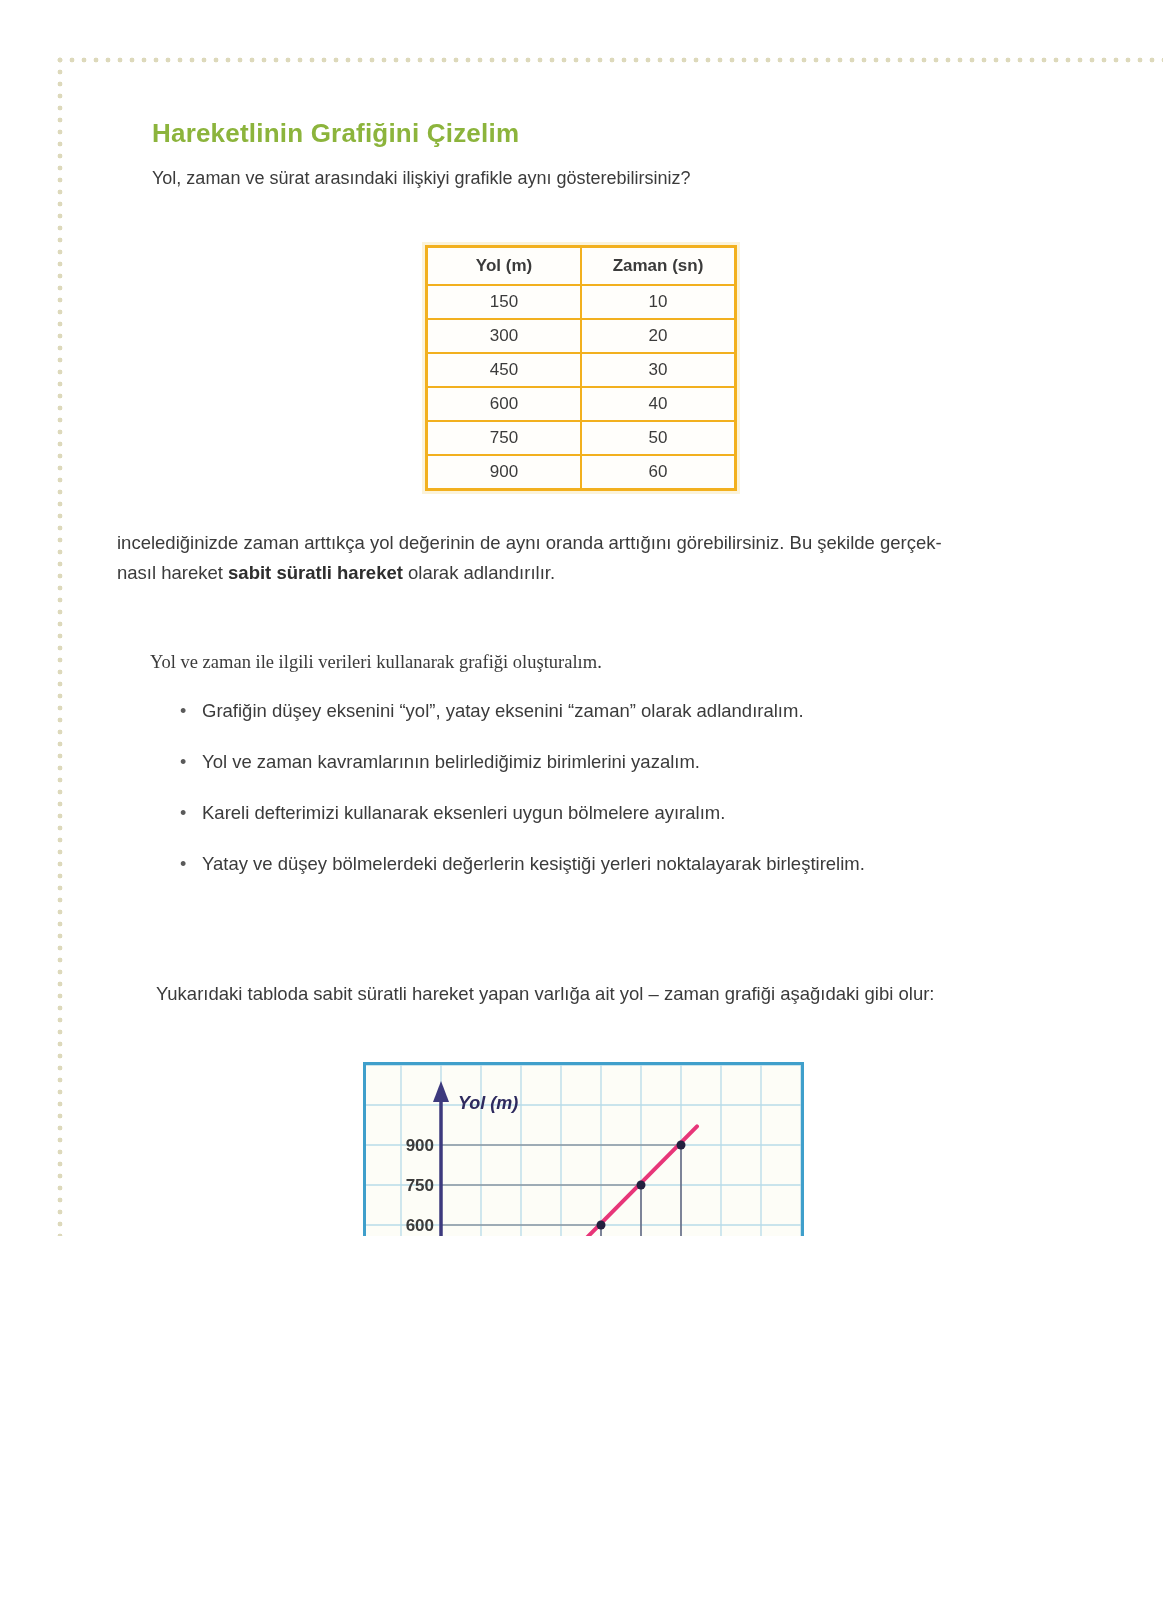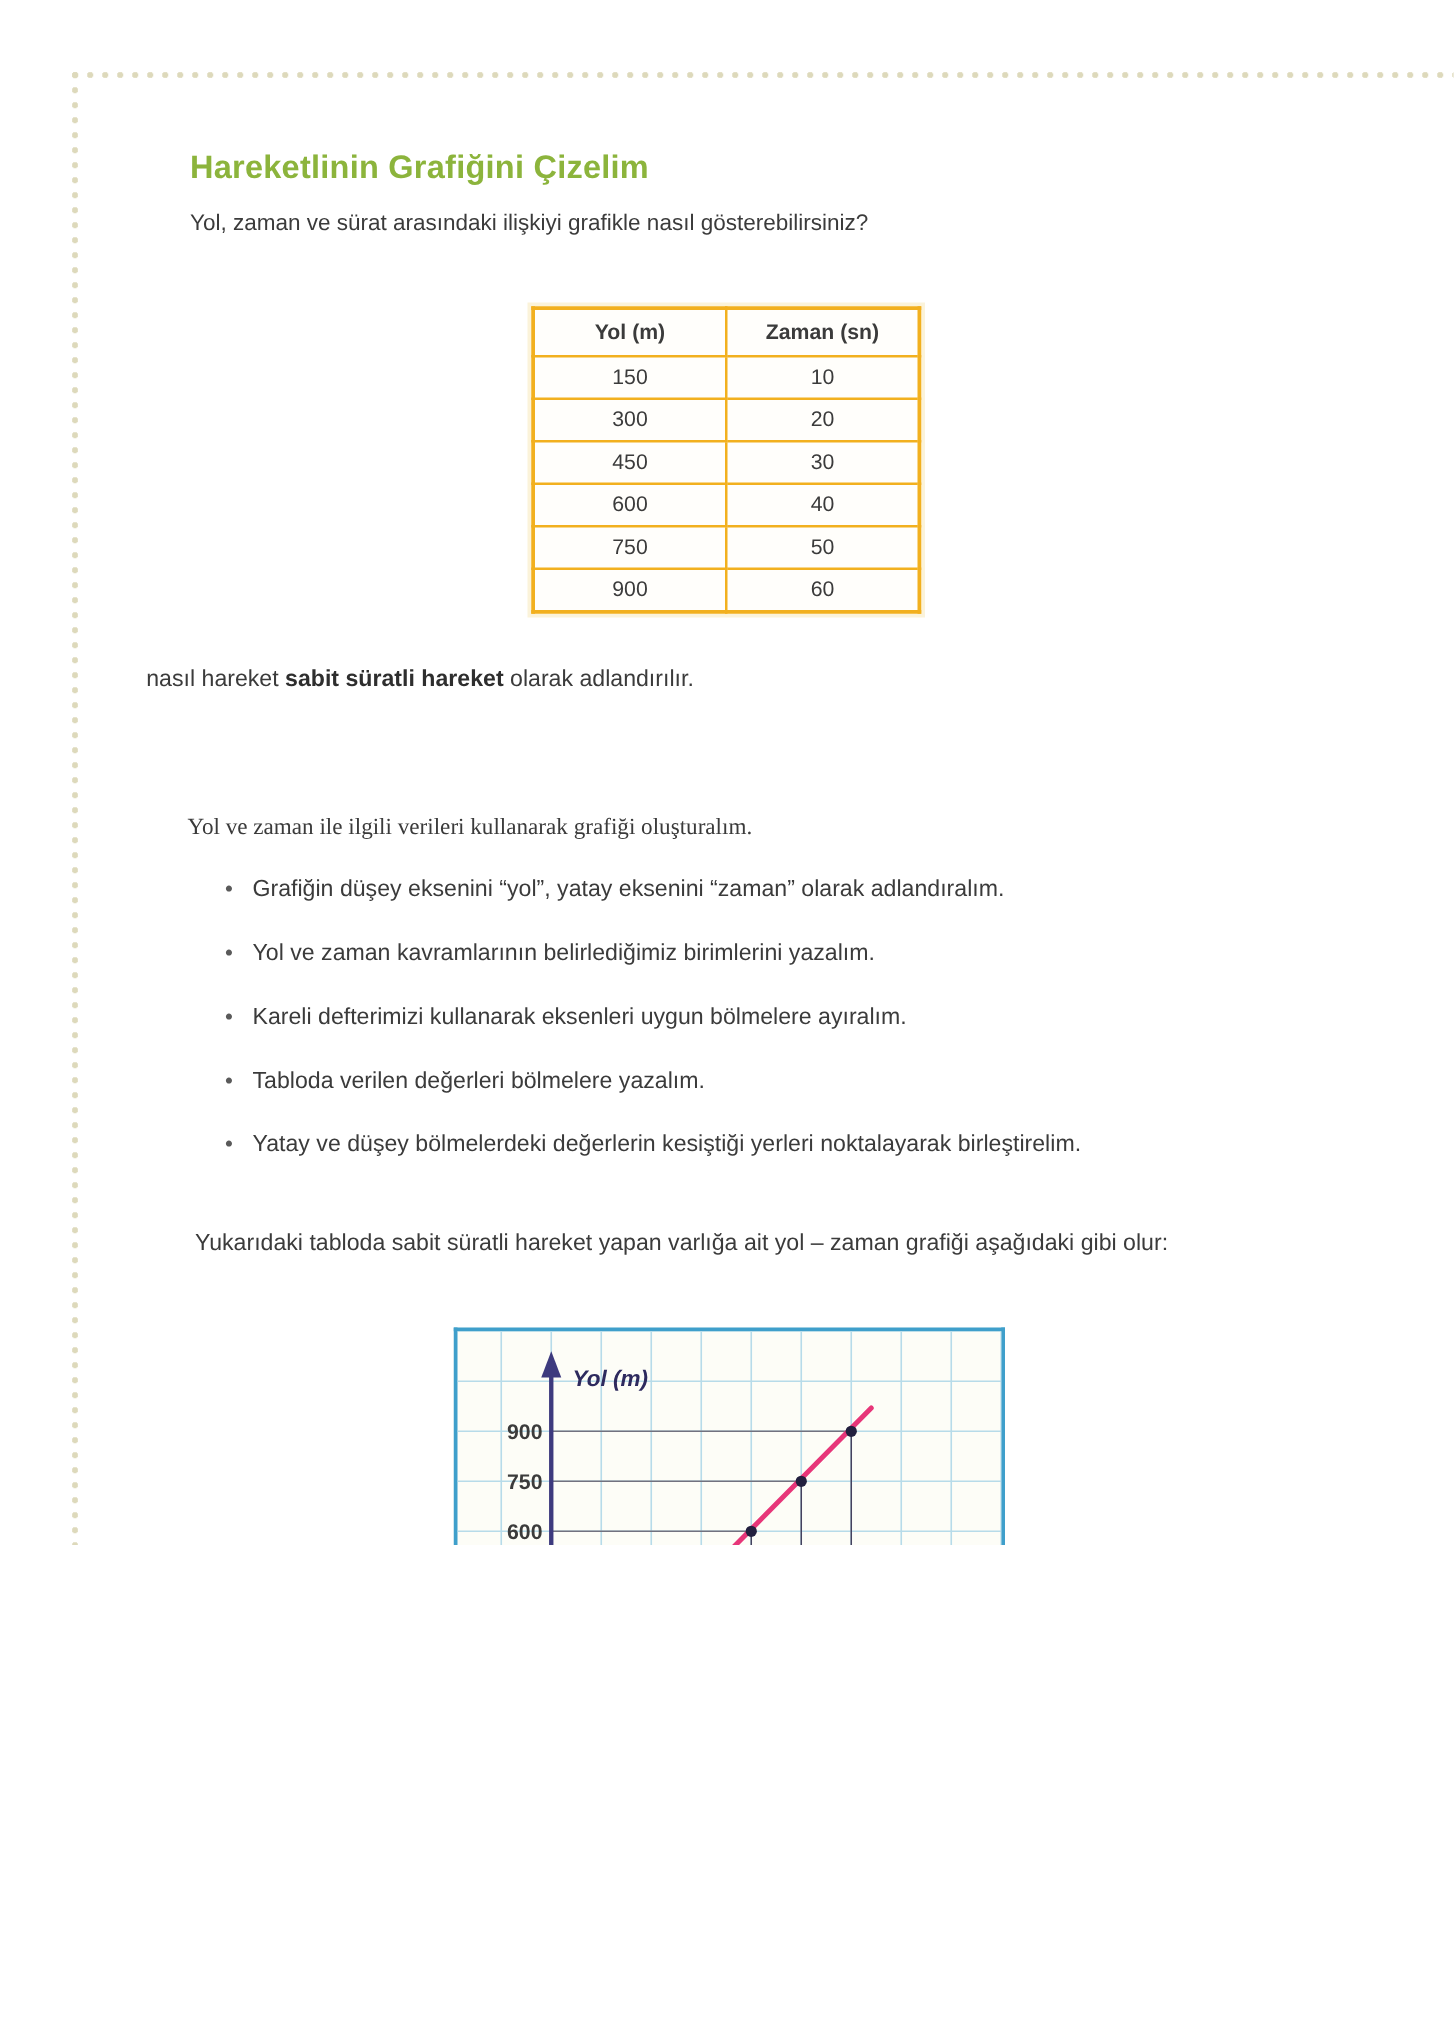--- a/index.html
+++ b/index.html
@@ -112,21 +112,21 @@
 </head>
 <body>
 
 <div class="page">
 
   <div class="dotted-top"></div>
   <div class="dotted-left"></div>
 
   <h1 class="title">Hareketlinin Grafiğini Çizelim</h1>
 
-  <p class="question">Yol, zaman ve sürat arasındaki ilişkiyi grafikle nasıl gösterebilirsiniz?</p>
+  <p class="question">Yol, zaman ve sürat arasındaki ilişkiyi grafikle aynı gösterebilirsiniz?</p>
 
   <table class="datatable">
     <thead>
       <tr>
           <th>Yol (m)</th>
           <th>Zaman (sn)</th>
         </tr>
     </thead>
     <tbody>
         <tr>
@@ -150,30 +150,30 @@
           <td>50</td>
         </tr>
         <tr>
           <td>900</td>
           <td>60</td>
         </tr>
       </tbody>
   </table>
 
   <div class="para">
+      <div class="pline">incelediğinizde zaman arttıkça yol değerinin de aynı oranda arttığını görebilirsiniz. Bu şekilde gerçek-</div>
       <div class="pline"><span>nasıl hareket </span><b>sabit süratli hareket</b><span> olarak adlandırılır.</span></div>
     </div>
 
   <p class="list-intro">Yol ve zaman ile ilgili verileri kullanarak grafiği oluşturalım.</p>
 
   <ul class="bullets">
       <li>Grafiğin düşey eksenini “yol”, yatay eksenini “zaman” olarak adlandıralım.</li>
       <li>Yol ve zaman kavramlarının belirlediğimiz birimlerini yazalım.</li>
       <li>Kareli defterimizi kullanarak eksenleri uygun bölmelere ayıralım.</li>
-      <li>Tabloda verilen değerleri bölmelere yazalım.</li>
       <li>Yatay ve düşey bölmelerdeki değerlerin kesiştiği yerleri noktalayarak birleştirelim.</li>
     </ul>
 
   <p class="pre-graph">Yukarıdaki tabloda sabit süratli hareket yapan varlığa ait yol – zaman grafiği aşağıdaki gibi olur:</p>
 
   <div class="graph-box">
     <svg id="chart-svg" width="435" height="400" viewBox="0 0 435 400" xmlns="http://www.w3.org/2000/svg">
         <line x1="35" y1="0" x2="35" y2="400" stroke="#b7dbe9" stroke-width="1.3"></line>
         <line x1="75" y1="0" x2="75" y2="400" stroke="#b7dbe9" stroke-width="1.3"></line>
         <line x1="115" y1="0" x2="115" y2="400" stroke="#b7dbe9" stroke-width="1.3"></line>

